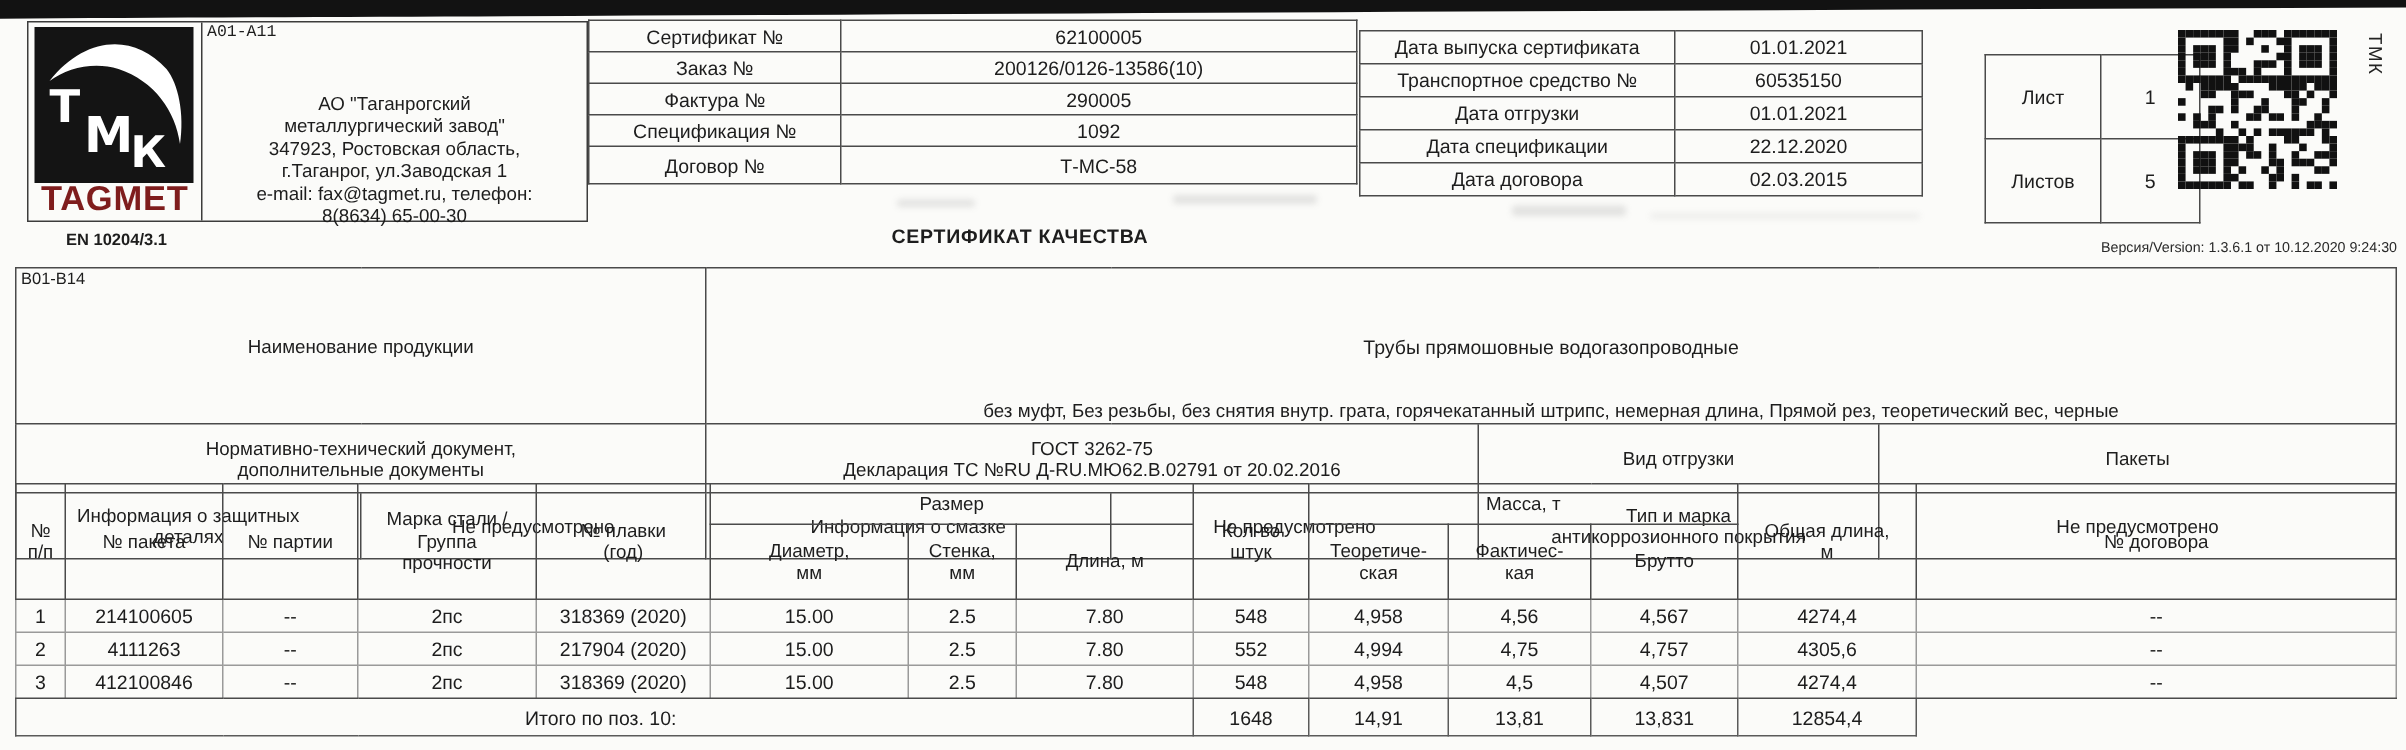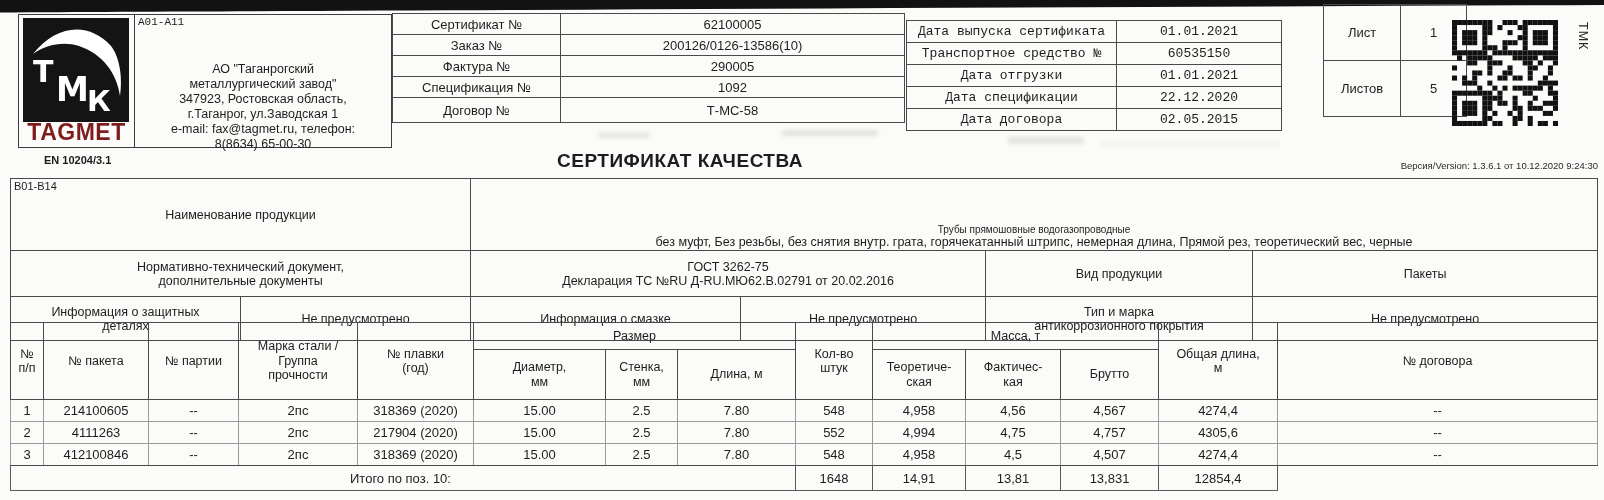--- a/index.html
+++ b/index.html
@@ -44,53 +44,53 @@
   table.kv { border-collapse: collapse; table-layout: fixed; position: absolute; }
   table.kv td {
     border: 1px solid #4a4a4a; font-size: 13px; text-align: center;
     vertical-align: middle; padding: 0 2px; overflow: hidden; white-space: nowrap;
   }
   .cert-table { left: 392px; top: 13px; width: 513px; padding-left: 24px; }
   .cert-table td { height: 21px; }
   .cert-table tr:last-child td { height: 25px; }
   .cert-table col.c1 { width: 168px; }
   .dates-table { left: 906px; top: 20px; width: 376px; }
-  .dates-table td { height: 22px; font-family: Liberation Mono, monospace; }
+  .dates-table td { height: 22px; }
   .dates-table col.c1 { width: 210px; }
-  .sheet-table { left: 1323px; top: 4px; width: 144px; }
+  .sheet-table { left: 1323px; top: 36px; width: 144px; }
   .sheet-table td { height: 56px; }
   .sheet-table col.c1 { width: 77px; }
 
   .qr { position: absolute; left: 1452px; top: 20px; width: 106px; height: 106px; }
   .qr svg { width: 100%; height: 100%; }
   .side-label {
     position: absolute; left: 1590px; top: 22px; font-size: 12.5px; letter-spacing: 1px;
     transform: rotate(90deg); transform-origin: left top; color: #222;
   }
 
   
   .standard-label { position: absolute; left: 44px; top: 154px; font-size: 11px; font-weight: bold; }
   .doc-title {
     position: absolute; left: 680px; top: 150px; transform: translateX(-50%);
-    font-size: 19px; font-weight: bold; letter-spacing: 0.5px; white-space: nowrap;
+    font-size: 13px; font-weight: bold; letter-spacing: 0.5px; white-space: nowrap;
   }
   .version-label { position: absolute; right: 6px; top: 160px; font-size: 9.5px; color: #2a2a2a; }
 
   
   table.grid { border-collapse: collapse; table-layout: fixed; position: absolute; background: transparent; }
   table.grid td, table.grid th {
     border: 1px solid #4a4a4a; font-size: 12.5px; font-weight: normal;
     text-align: center; vertical-align: middle; padding: 1px 3px;
   }
   .info-table { left: 10px; top: 178px; width: 1587px; }
   .pre { white-space: pre-line; }
   .rel { position: relative; }
   .section-code { position: absolute; left: 3px; top: 1px; font-size: 11px; }
-  .prod-desc-l1 { font-size: 10px; margin-top: 44px; }
-  .prod-desc-l2 { font-size: 12.5px; }
+  .prod-desc-l1 { font-size: 13px; margin-top: 44px; }
+  .prod-desc-l2 { font-size: 12.5px; margin-top: 28px; }
 
   
   .main-table { left: 10px; top: 322px; width: 1587px; }
   .main-table th { line-height: 1.15; }
   .main-table thead tr.group th { height: 27px; }
   .main-table thead tr.sub th { height: 50px; }
   .main-table tbody td { height: 22px; font-size: 13px; border: 1px solid #9a9a9a; }
   .main-table tbody tr.r3 td { border-bottom: 1px solid #4a4a4a; }
   .main-table tbody tr.totals td {
     height: 25px; border: 1px solid #5a5a5a; font-size: 13px;
@@ -183,21 +183,21 @@
       <tr>
         <td>Дата отгрузки</td>
         <td>01.01.2021</td>
       </tr>
       <tr>
         <td>Дата спецификации</td>
         <td>22.12.2020</td>
       </tr>
       <tr>
         <td>Дата договора</td>
-        <td>02.05.2015</td>
+        <td>02.03.2015</td>
       </tr>
     </tbody>
   </table>
 
   <table class="kv sheet-table">
     <colgroup>
         <col class="c1">
         <col>
       </colgroup>
     <tbody>
@@ -475,21 +475,21 @@
         <td colspan="4">
           <div class="prod-desc-l1">Трубы прямошовные водогазопроводные</div>
           <div class="prod-desc-l2">без муфт, Без резьбы, без снятия внутр. грата, горячекатанный штрипс, немерная длина, Прямой рез, теоретический вес, черные</div>
         </td>
       </tr>
       <tr style="height:46px">
         <td colspan="2" class="pre">Нормативно-технический документ,
 дополнительные документы</td>
         <td colspan="2" class="pre">ГОСТ 3262-75
 Декларация ТС №RU Д-RU.МЮ62.В.02791 от 20.02.2016</td>
-        <td>Вид продукции</td>
+        <td>Вид отгрузки</td>
         <td>Пакеты</td>
       </tr>
       <tr style="height:44px">
         <td class="pre">Информация о защитных
 деталях</td>
         <td>Не предусмотрено</td>
         <td>Информация о смазке</td>
         <td>Не предусмотрено</td>
         <td class="pre">Тип и марка
 антикоррозионного покрытия</td>

